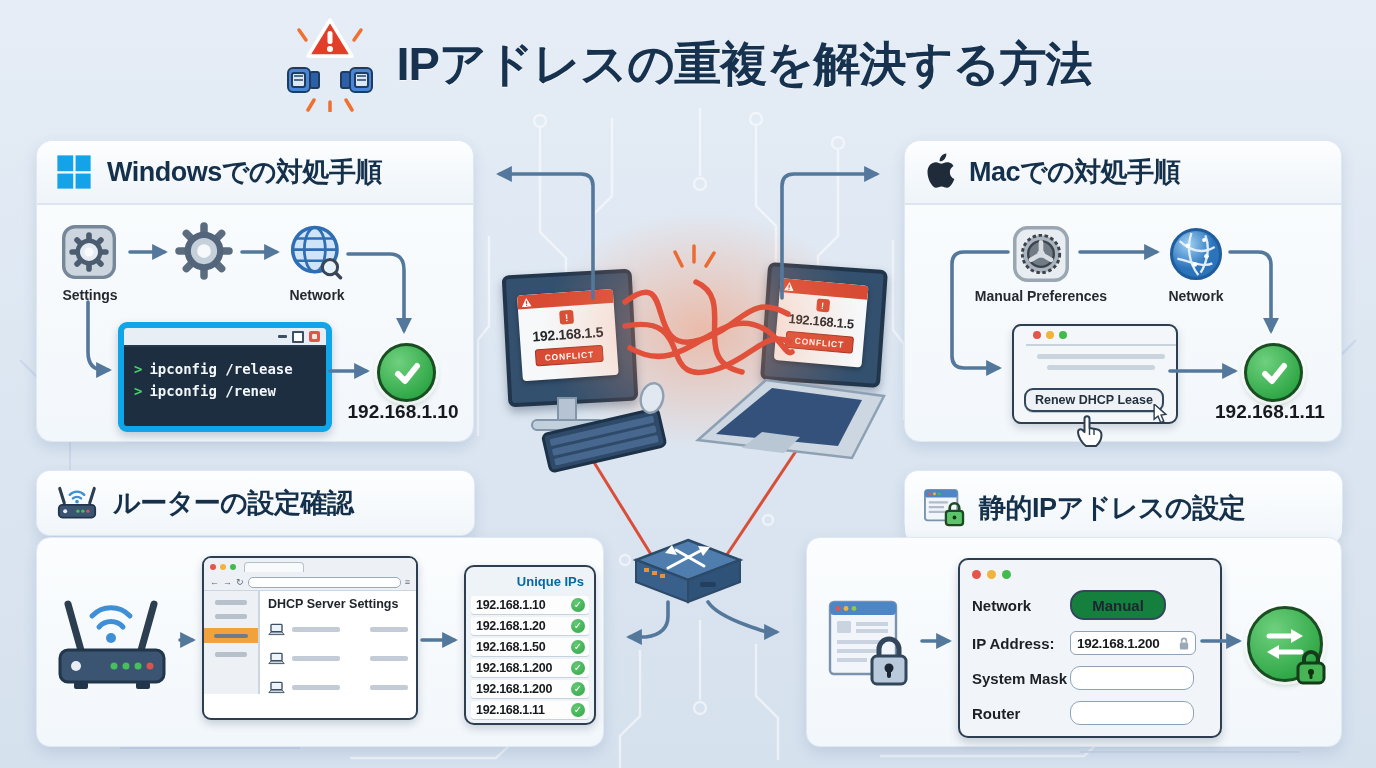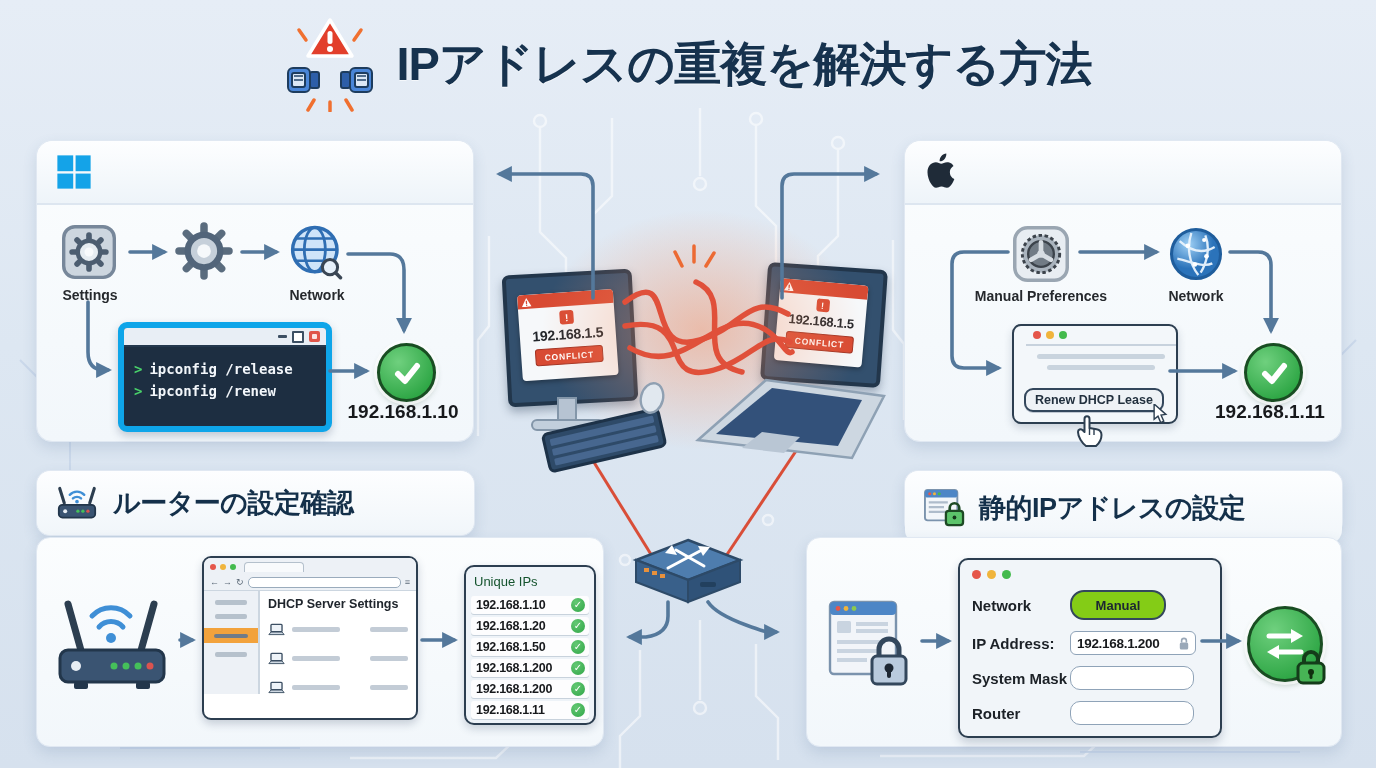--- a/index.html
+++ b/index.html
@@ -54,32 +54,32 @@
   .admin-title{color:#fff;font-size:13.5px;font-weight:800;letter-spacing:.2px;flex:1;}
   .admin-pill{width:26px;height:5px;background:#fff;opacity:.92;border-radius:3px;margin-left:8px;}
   .side-line{width:32px;height:5px;background:#b6c1cc;border-radius:2px;margin:9px auto;}
   .side-active{width:100%;height:15px;background:#f2a23c;display:flex;align-items:center;justify-content:center;margin:7px 0;}
   .side-active span{width:34px;height:4px;background:#6f7b89;border-radius:2px;display:block;}
   .dhcp-heading{font-size:12.5px;font-weight:800;color:#20262d;margin:6px 0 4px 0;}
   .dhcp-row{display:flex;align-items:center;gap:7px;margin:8px 0;}
   .row-line{height:5px;background:#c3ccd6;border-radius:2px;}
   
   .ip-card{background:#eef3f8;border:2.5px solid #2c3e50;border-radius:10px;overflow:hidden;box-shadow:0 4px 8px rgba(40,60,90,.2);padding:4px;}
-  .ip-card-title{font-size:13px;font-weight:400;color:#14532d;padding:3px 6px 4px 4px;}
+  .ip-card-title{font-size:13px;font-weight:700;color:#0369a1;padding:3px 6px 4px 4px;text-align:right;}
   .ip-row{background:#fdfdfe;border-radius:3px;margin:3px 1px;display:flex;align-items:center;justify-content:space-between;
           padding:2px 4px 2px 5px;box-shadow:0 1px 0 rgba(130,150,170,.35);}
   .ip-text{font-size:12.5px;font-weight:800;color:#17191c;letter-spacing:-0.3px;}
   .mini-check{width:14px;height:14px;border-radius:50%;background:radial-gradient(circle at 35% 30%,#63c873,#31a648);
               color:#fff;font-size:10px;font-weight:700;display:flex;align-items:center;justify-content:center;line-height:1;}
   
   .form-window{background:#f1f5f9;border:2.5px solid #2c3e50;border-radius:10px;box-shadow:0 5px 10px rgba(40,60,90,.22);padding:8px 12px;}
   .form-row{display:flex;align-items:center;margin:11px 0;}
   .form-label{font-size:15px;font-weight:800;color:#1c2127;width:98px;white-space:nowrap;}
-  .mode-pill{width:92px;height:26px;border:2.5px solid #33475c;border-radius:14px;background:#84cc16;
-             display:flex;align-items:center;justify-content:center;font-size:13px;font-weight:800;color:#1c2633;}
+  .mode-pill{width:92px;height:26px;border:2.5px solid #33475c;border-radius:14px;background:#15803d;
+             display:flex;align-items:center;justify-content:center;font-size:15px;font-weight:800;color:#1c2633;}
   .field{border:1.6px solid #8fa3b8;border-radius:10px;background:#fff;height:22px;width:122px;}
   .field-ip{border-radius:6px;display:flex;align-items:center;justify-content:space-between;padding:0 6px;width:112px;}
   .field-ip .v{font-size:13.5px;font-weight:800;color:#17191c;letter-spacing:-0.3px;}
   
   .screen{background:#33506e;border:4px solid #22364b;border-radius:7px;box-shadow:0 5px 10px rgba(30,50,75,.35);}
   .alert{position:absolute;background:#f6f8fa;border-radius:4px;overflow:hidden;box-shadow:0 2px 5px rgba(0,0,0,.35);}
   .alert-bar{height:14px;background:#d84a33;display:flex;align-items:center;padding:0 4px;}
   .alert-ip{font-size:14px;font-weight:800;color:#22262b;text-align:center;margin-top:8px;letter-spacing:-0.3px;}
   .conflict-badge{margin:5px auto 0 auto;width:max-content;background:#d84a33;color:#fff;font-size:8.5px;font-weight:800;
                   letter-spacing:.8px;padding:2.5px 8px;border-radius:3px;border:1px solid #a33323;} .z11{z-index:11;}
@@ -150,20 +150,21 @@
 <div class="abs panel" style="left:36px;top:140px;width:436px;height:300px;">
   <div class="panel-header">
     <svg width="38" height="38" viewBox="0 0 48 48">
       <g fill="#14a3e8">
         <rect x="3" y="3" width="20" height="20"></rect>
           <rect x="26" y="3" width="19" height="20"></rect>
         <rect x="3" y="26" width="20" height="19"></rect>
           <rect x="26" y="26" width="19" height="19"></rect>
       </g>
     </svg>
+    <div class="panel-title">Windowsでの対処手順</div>
   </div>
 </div>
 
 <div class="abs z11" style="left:62px;top:225px;">
   <svg width="54" height="54" viewBox="0 0 48 48">
     <rect x="1.5" y="1.5" width="45" height="45" rx="10" fill="#cdd6df" stroke="#77879a" stroke-width="3"></rect>
     <g stroke="#4c5d70" stroke-width="5" stroke-linecap="round">
       <line x1="24" y1="9" x2="24" y2="14"></line>
         <line x1="24" y1="34" x2="24" y2="39"></line>
       <line x1="9" y1="24" x2="14" y2="24"></line>
@@ -221,20 +222,21 @@
       <path d="M8 18 L15 25 L27 10" fill="none" stroke="#fff" stroke-width="6" stroke-linecap="round" stroke-linejoin="round"></path>
     </svg>
 </div>
 <div class="abs result-ip z11" style="left:340px;top:401px;width:126px;">192.168.1.10</div>
 
 <div class="abs panel" style="left:904px;top:140px;width:436px;height:300px;">
   <div class="panel-header">
     <svg width="32" height="38" viewBox="0 0 814 1000">
       <path fill="#1f2b38" d="M788 341c-5 4-95 55-95 167 0 130 114 176 117 177-1 3-18 62-60 123-37 53-76 106-135 106s-74-34-142-34c-66 0-90 35-144 35s-92-50-135-111C144 730 104 615 104 508c0-171 111-262 220-262 58 0 106 38 143 38 35 0 89-40 155-40 25 0 115 2 166 97zM554 156c27-32 46-77 46-122 0-6-1-13-2-18-44 2-96 29-127 66-25 28-48 73-48 119 0 7 1 14 2 16 3 1 7 2 11 2 39 0 88-26 118-63z"></path>
     </svg>
+    <div class="panel-title">Macでの対処手順</div>
   </div>
 </div>
 <div class="abs z11" style="left:1013px;top:226px;">
   <svg width="56" height="56" viewBox="0 0 48 48">
     <rect x="1.5" y="1.5" width="45" height="45" rx="11" fill="#e8edf2" stroke="#9aa6b2" stroke-width="3"></rect>
     <circle cx="24" cy="24" r="16" fill="#aab4be" stroke="#3c434b" stroke-width="2.5" stroke-dasharray="3 2.2"></circle>
     <circle cx="24" cy="24" r="11" fill="#717b85" stroke="#3c434b" stroke-width="2"></circle>
     <path d="M24 24 L24 14 M24 24 L15.5 29 M24 24 L32.5 29" stroke="#d7dde3" stroke-width="4" stroke-linecap="round"></path>
     <circle cx="24" cy="24" r="3.2" fill="#d7dde3"></circle>
   </svg>

